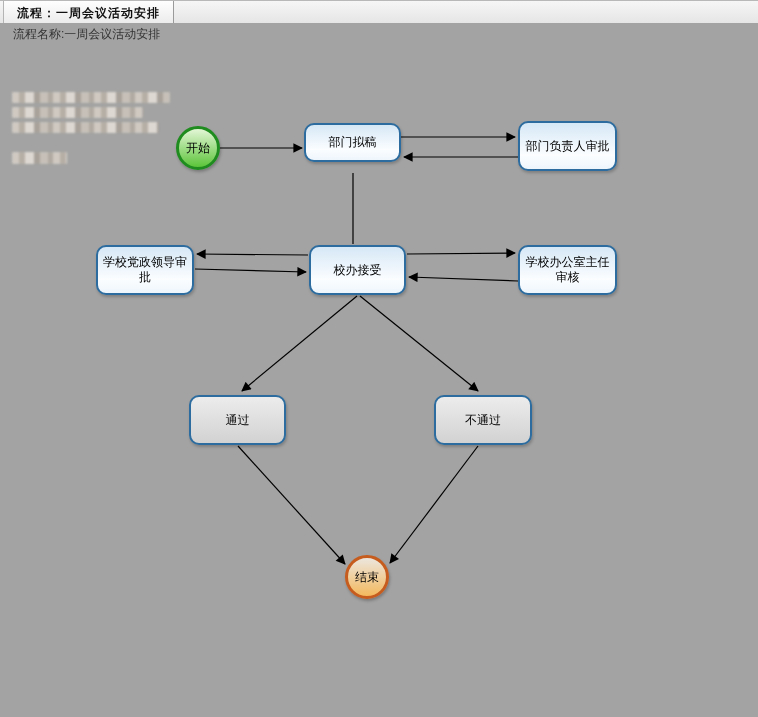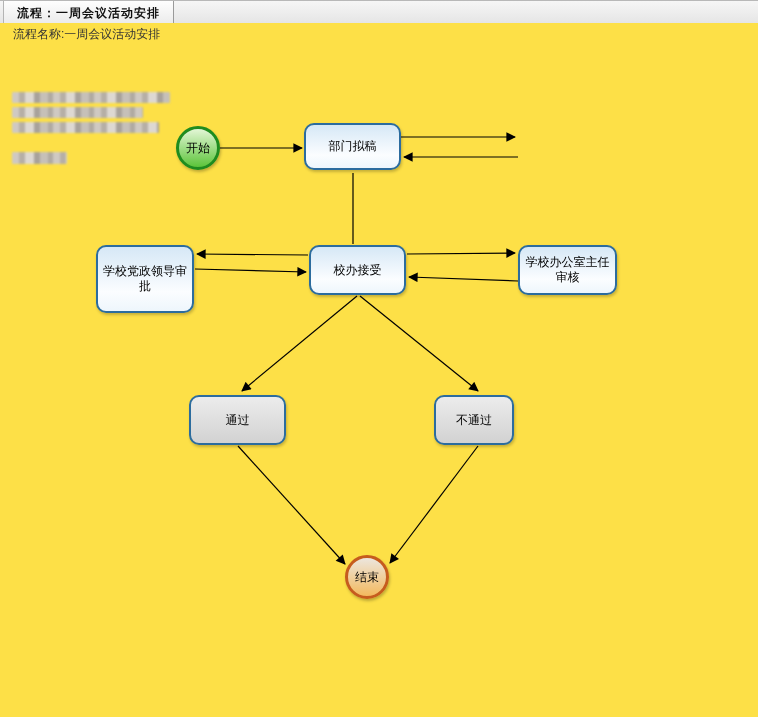--- a/index.html
+++ b/index.html
@@ -19,21 +19,21 @@
   }
   .tab{
     margin-left:3px;height:100%;padding:0 13px;
     display:flex;align-items:center;
     background:linear-gradient(#fefefe,#e9e9e9);
     border-left:1px solid #b4b4b4;border-right:1px solid #9a9a9a;
     box-sizing:border-box;cursor:pointer;
   }
   .tab span{font-size:12px;font-weight:bold;color:#111;letter-spacing:1px;white-space:nowrap;}
   
-  .canvas{position:absolute;left:0;top:23px;width:758px;height:694px;background:#fde047;}
+  .canvas{position:absolute;left:0;top:23px;width:758px;height:694px;background:#a3a3a3;}
   .flow-title{position:absolute;left:13px;top:3px;font-size:12px;color:#333;}
   .redact{
     position:absolute;height:11px;border-radius:1px;
     background:repeating-linear-gradient(90deg,#cfc9c2 0 7px,#b6afa6 7px 13px,#ddd8d2 13px 22px,#a8a29b 22px 28px,#c6c0b8 28px 36px,#b0aaa2 36px 41px);
     filter:blur(1.1px);
   }
   .edges{position:absolute;left:0;top:0;width:758px;height:694px;pointer-events:none;}
   
   .node{
     position:absolute;box-sizing:border-box;
@@ -99,42 +99,45 @@
     <line x1="357" y1="273" x2="242" y2="368" stroke="#000" stroke-width="1.2" marker-end="url(#arrow)"></line>
     <line x1="360" y1="273" x2="478" y2="368" stroke="#000" stroke-width="1.2" marker-end="url(#arrow)"></line>
     <line x1="238" y1="423" x2="345" y2="541" stroke="#000" stroke-width="1.2" marker-end="url(#arrow)"></line>
     <line x1="478" y1="423" x2="390" y2="540" stroke="#000" stroke-width="1.2" marker-end="url(#arrow)"></line>
   </svg>
 
   <div class="circle start" style="left:176px;top:103px;">
     <span>开始</span>
   </div>
 
-  <div class="node blue" style="left:304px;top:100px;width:97px;height:47px;">
+  <div class="node blue" style="left:304px;top:100px;width:97px;height:39px;">
     <span>部门拟稿</span>
   </div>
 
+  <div class="node blue" style="left:518px;top:98px;width:99px;height:50px;">
+    <span>部门负责人审批</span>
+  </div>
 
-  <div class="node blue" style="left:96px;top:222px;width:98px;height:68px;padding:0 4px;">
+  <div class="node blue" style="left:96px;top:222px;width:98px;height:50px;padding:0 4px;">
     <span>学校党政领导审批</span>
   </div>
 
   <div class="node blue" style="left:309px;top:222px;width:97px;height:50px;">
     <span>校办接受</span>
   </div>
 
   <div class="node blue" style="left:518px;top:222px;width:99px;height:50px;padding:12px 4px;">
     <span>学校办公室主任审核</span>
   </div>
 
   <div class="node gray" style="left:189px;top:372px;width:97px;height:50px;">
     <span>通过</span>
   </div>
 
-  <div class="node gray" style="left:434px;top:372px;width:80px;height:50px;">
+  <div class="node gray" style="left:434px;top:372px;width:98px;height:50px;">
     <span>不通过</span>
   </div>
 
   <div class="circle end" style="left:345px;top:532px;">
     <span>结束</span>
   </div>
 
 </div>
 
 </body></html>

